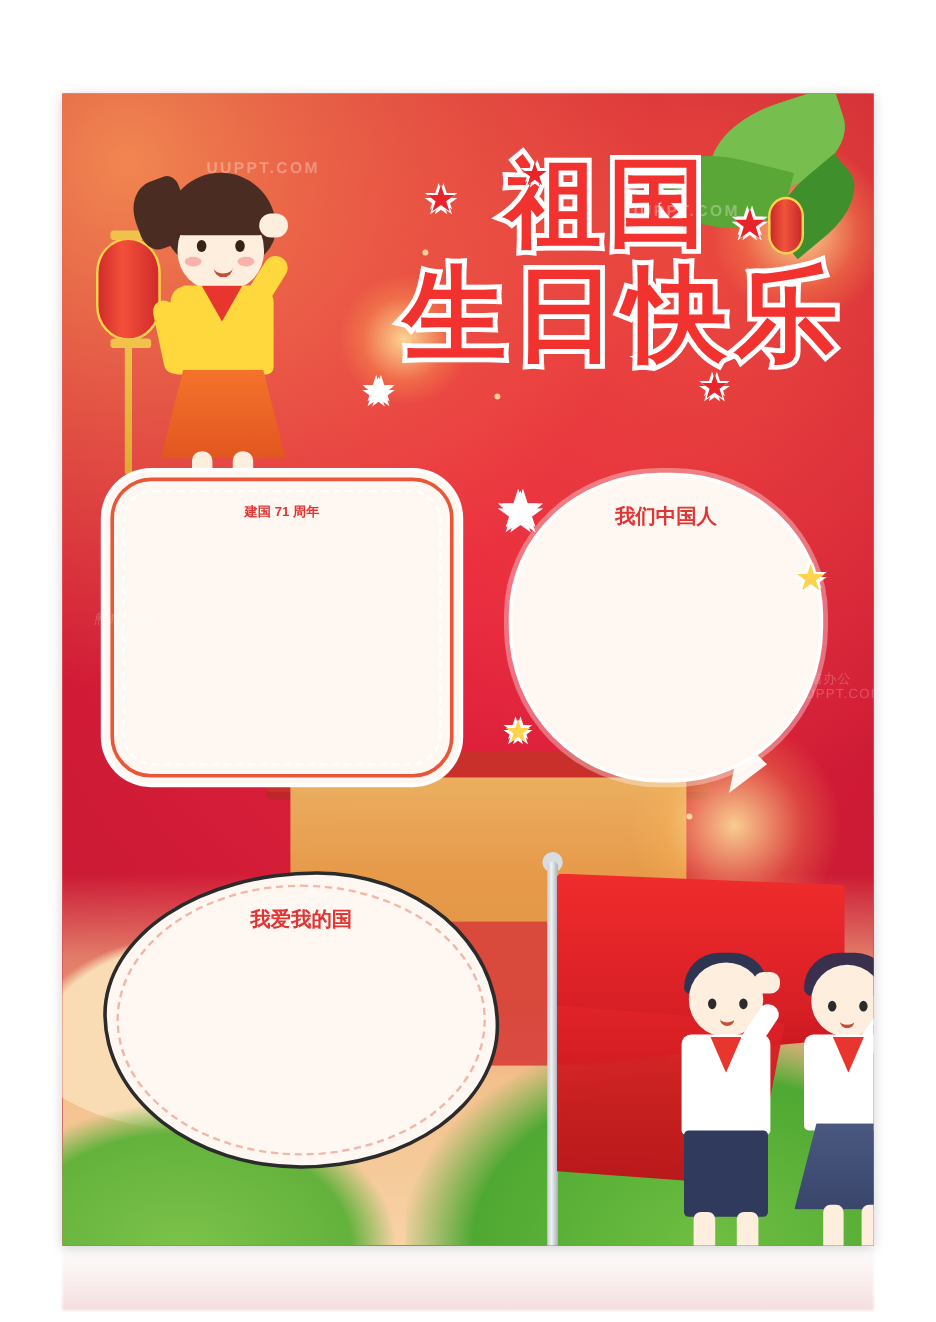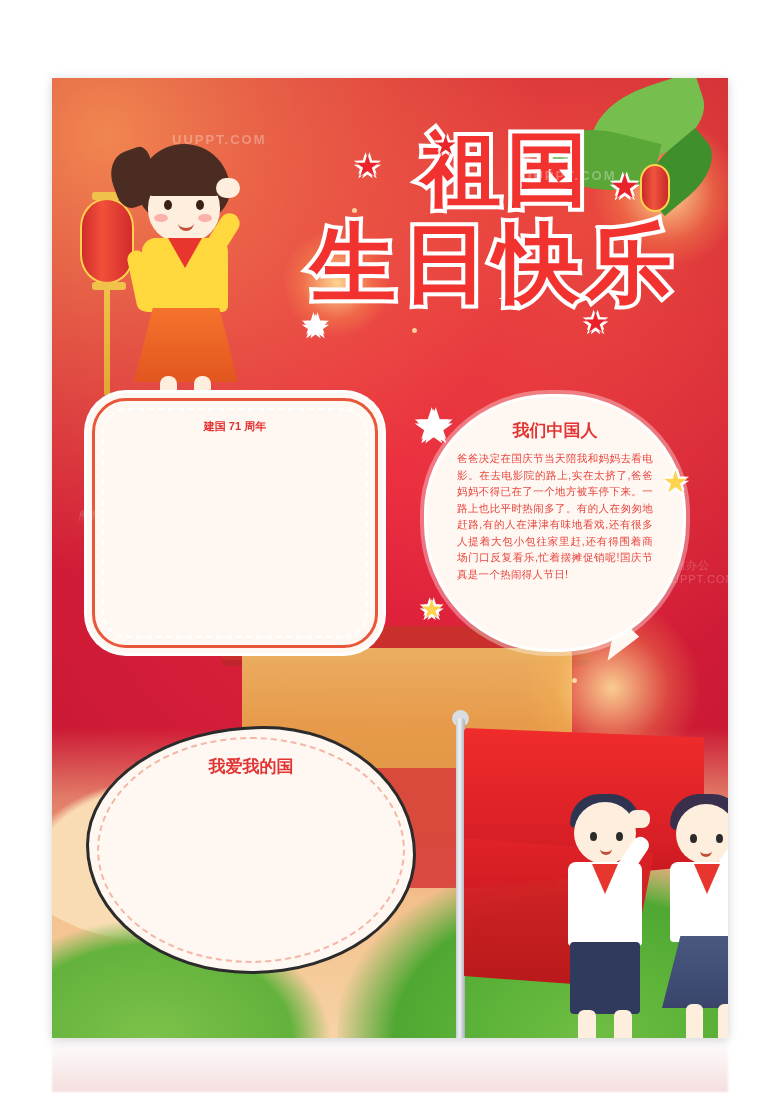--- a/index.html
+++ b/index.html
@@ -120,21 +120,21 @@
     font-weight: bold;
     color: #f2322f;
     letter-spacing: 6px;
     line-height: 1;
     text-align: center;
     -webkit-text-stroke: 8px #ffffff;
     paint-order: stroke fill;
     text-shadow: 0 7px 0 rgba(255,255,255,0.0);
   }
   .title-1 { font-size: 80px; padding-left: 26px; }
-  .title-2 { font-size: 86px; margin-top: 10px; }
+  .title-2 { font-size: 86px; margin-top: 10px; text-align: right; }
   .star {
     position: absolute;
     color: #e8232a;
     font-size: 34px;
     text-shadow: 0 0 0 #fff, -2px -2px 0 #fff, 2px -2px 0 #fff, -2px 2px 0 #fff, 2px 2px 0 #fff;
   }
   .star-w { color: #fff; }
   .star-y { color: #ffd34d; }
 
   
@@ -436,21 +436,20 @@
 
     </div>
 
     <div id="card-brand">
       <div class="card-title">建国 71 周年</div>
     </div>
 
     <div class="speech-tail"></div>
     <div id="card-speech">
       <div class="card-title">我们中国人</div>
-      <div class="card-body">爸爸决定在国庆节当天陪我和妈妈去看电影。在去电影院的路上,实在太挤了,爸爸妈妈不得已在了一个地方被车停下来。一路上也比平时热闹多了。有的人在匆匆地赶路,有的人在津津有味地看戏,还有很多人提着大包小包往家里赶,还有得围着商场门口反复看乐,忙着摆摊促销呢!国庆节真是一个热闹得人节日!</div>
     </div>
     <div class="star star-w" style="left:362px; top:322px; font-size:44px;">★</div>
     <div class="star star-y" style="left:610px; top:386px; font-size:30px;">★</div>
     <div class="star star-y" style="left:368px; top:516px; font-size:26px;">★</div>
 
     <div id="card-cloud">
       <div class="card-title">我爱我的国</div>
     </div>
 
     <div class="wm" style="left:120px; top:54px;">UUPPT.COM</div>

